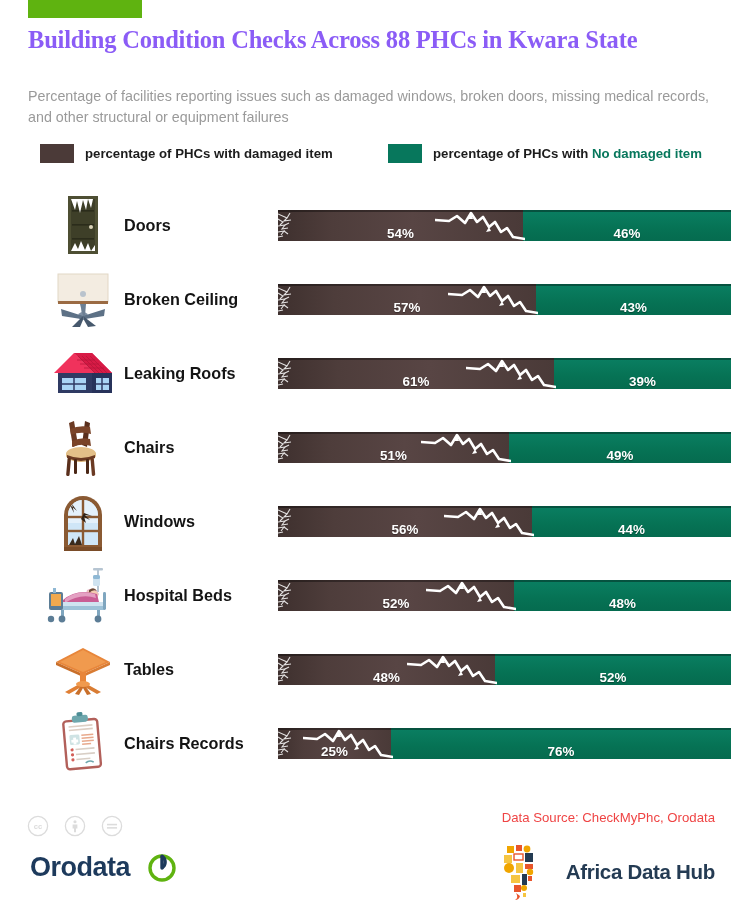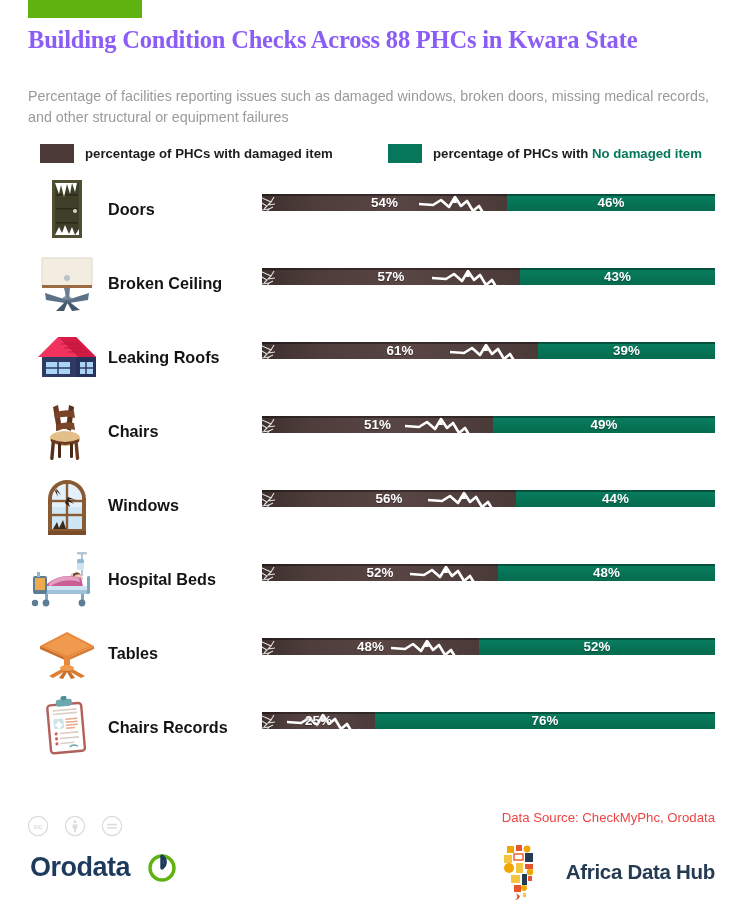--- a/index.html
+++ b/index.html
@@ -48,21 +48,21 @@
     width:34px; height:19px; display:block; margin-right:11px;
   }
   .legend-swatch.brown{ background:#4b3a38; }
   .legend-swatch.green{ background:#07775c; }
   .legend-text{
     font-size:13.2px; font-weight:700; color:#1c1c1c; white-space:nowrap;
   }
   .legend-text .hl{ color:#07775c; }
 
   
-  .rows{ position:absolute; left:0; top:172px; width:750px; }
+  .rows{ position:absolute; left:0; top:188px; width:750px;padding-left:16px; }
   .row{
     position:relative;
     height:74px;
   }
   .row-icon{
     position:absolute; left:30px; top:0px;
     width:74px; height:74px;
     display:flex; align-items:center; justify-content:center;
   }
   .row-icon svg{ display:block; }
@@ -71,22 +71,22 @@
     display:flex; align-items:center;
     font-size:16.2px; font-weight:700; color:#141414;
     white-space:nowrap;
   }
   .bar-wrap{
     position:absolute; left:262px; top:22px;
     width:453px; height:31px;
     overflow:hidden;
   }
   .bar-seg{
-    position:absolute; top:0; height:17px;
-    display:flex; align-items:center; justify-content:center;
+    position:absolute; top:0; height:31px;
+    display:flex; align-items:flex-end; justify-content:center;
   }
   .bar-left{
     left:0;
     background:linear-gradient(90deg,#3e302e 0%,#4e3d3b 22%,#584544 55%,#4a3a38 100%);
   }
   .bar-right{
     right:0;
     background:linear-gradient(180deg,#0a7f62 0%,#067254 60%,#056b4f 100%);
     margin-left:40px;
   }

